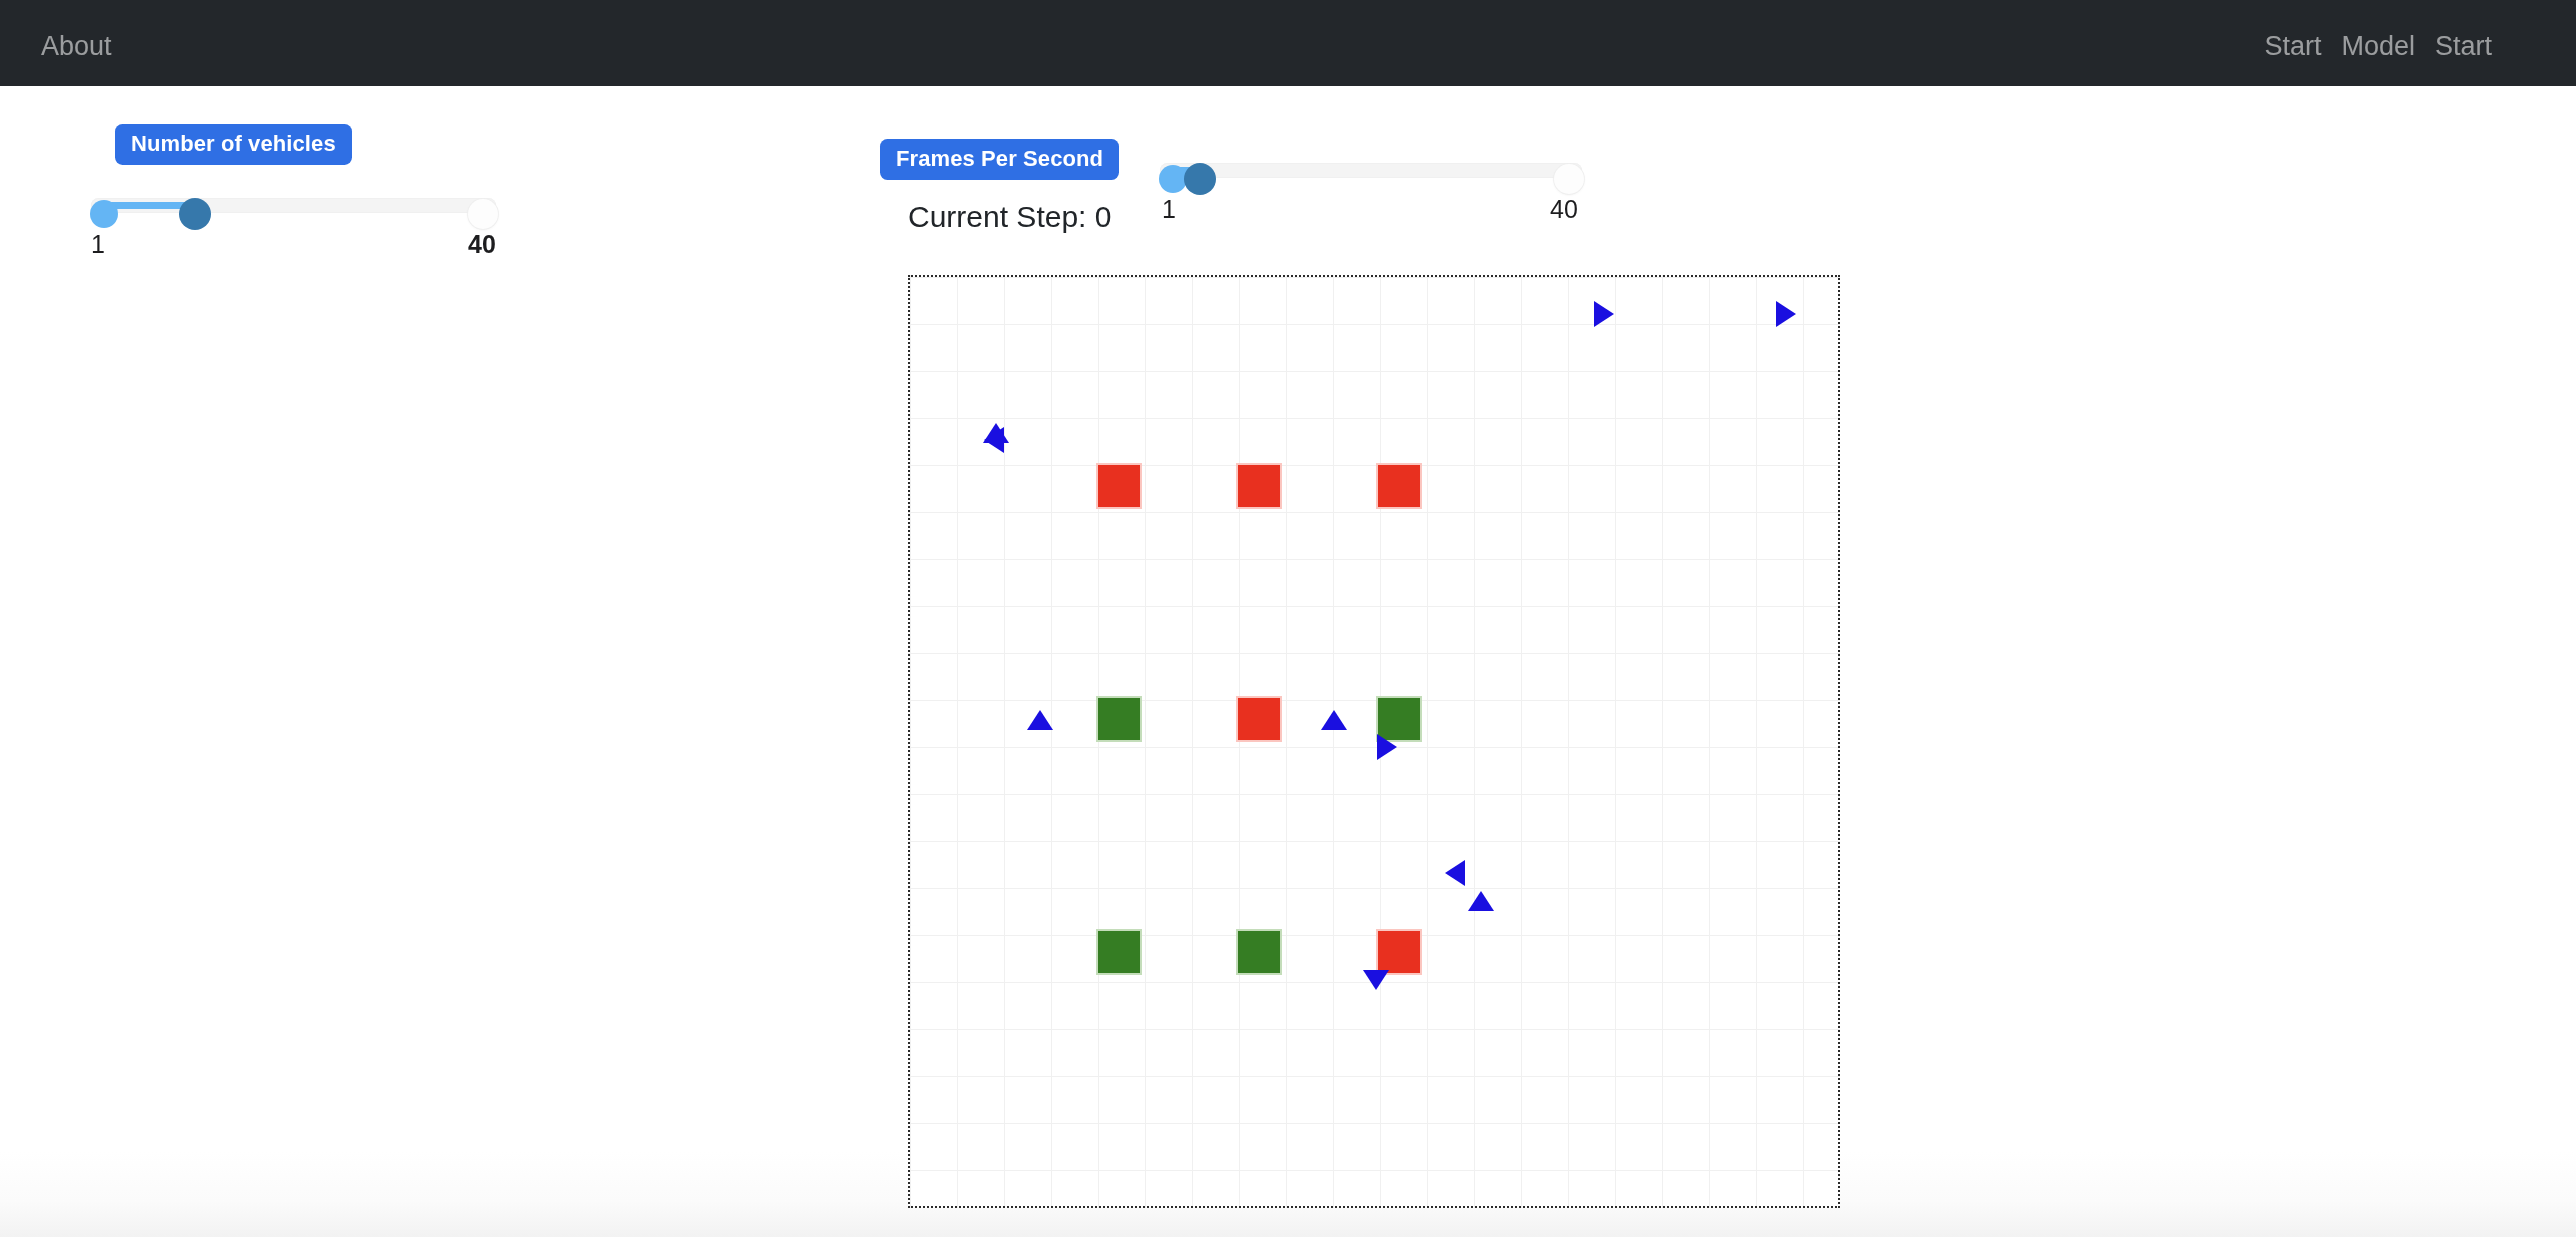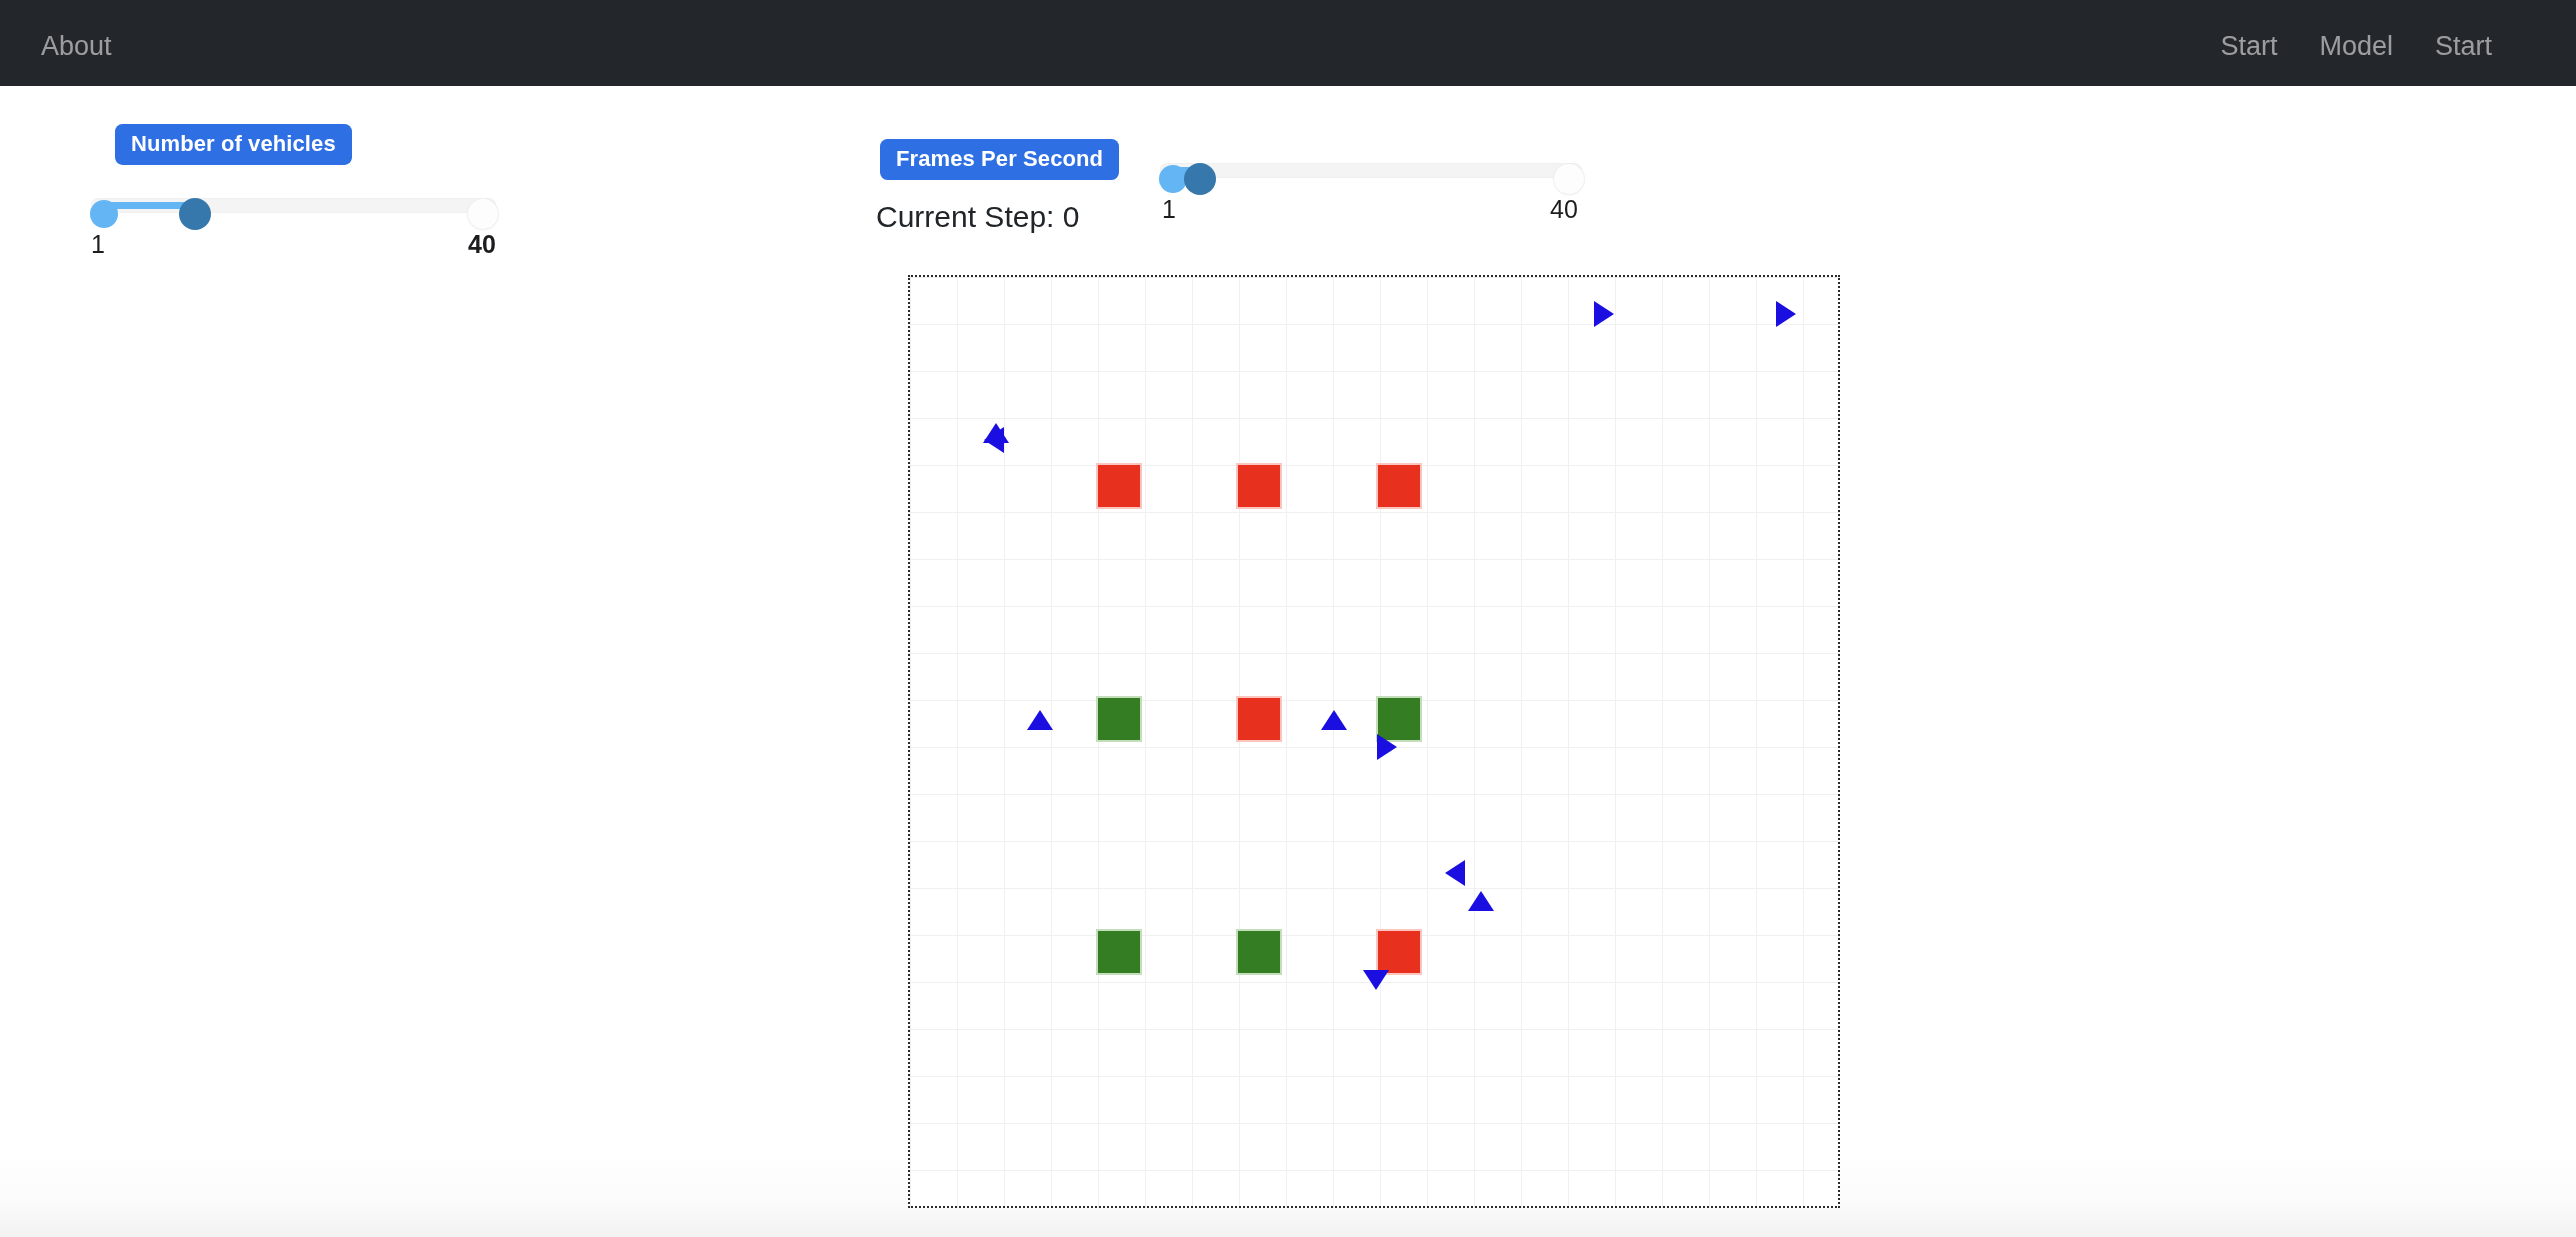--- a/index.html
+++ b/index.html
@@ -28,21 +28,21 @@
     margin-left: 104px;
     color: #ffffff;
     font-size: 38px;
     font-weight: 400;
     letter-spacing: -0.2px;
     white-space: nowrap;
   }
   #nav-left-links { margin-left: 41px; display: flex; align-items: center; }
   #nav-right-links {
     margin-left: auto; margin-right: 84px;
-    display: flex; align-items: center; gap: 42px;
+    display: flex; align-items: center; gap: 20px;
   }
   .nav-link {
     color: rgba(255,255,255,0.55);
     font-size: 27px;
     font-weight: 400;
     text-decoration: none;
     white-space: nowrap;
     cursor: pointer;
     margin-top: 6px;
   }
@@ -90,21 +90,21 @@
   .tick-label {
     position: absolute;
     font-size: 25px;
     color: #1d1d1f;
     white-space: nowrap;
   }
 
   
   #current-step {
     position: absolute;
-    left: 876px; top: 200px;
+    left: 908px; top: 200px;
     font-size: 30px;
     color: #212529;
     white-space: nowrap;
   }
 
   
   #canvas-frame {
     position: absolute;
     left: 908px; top: 275px;
     width: 932px; height: 933px;

